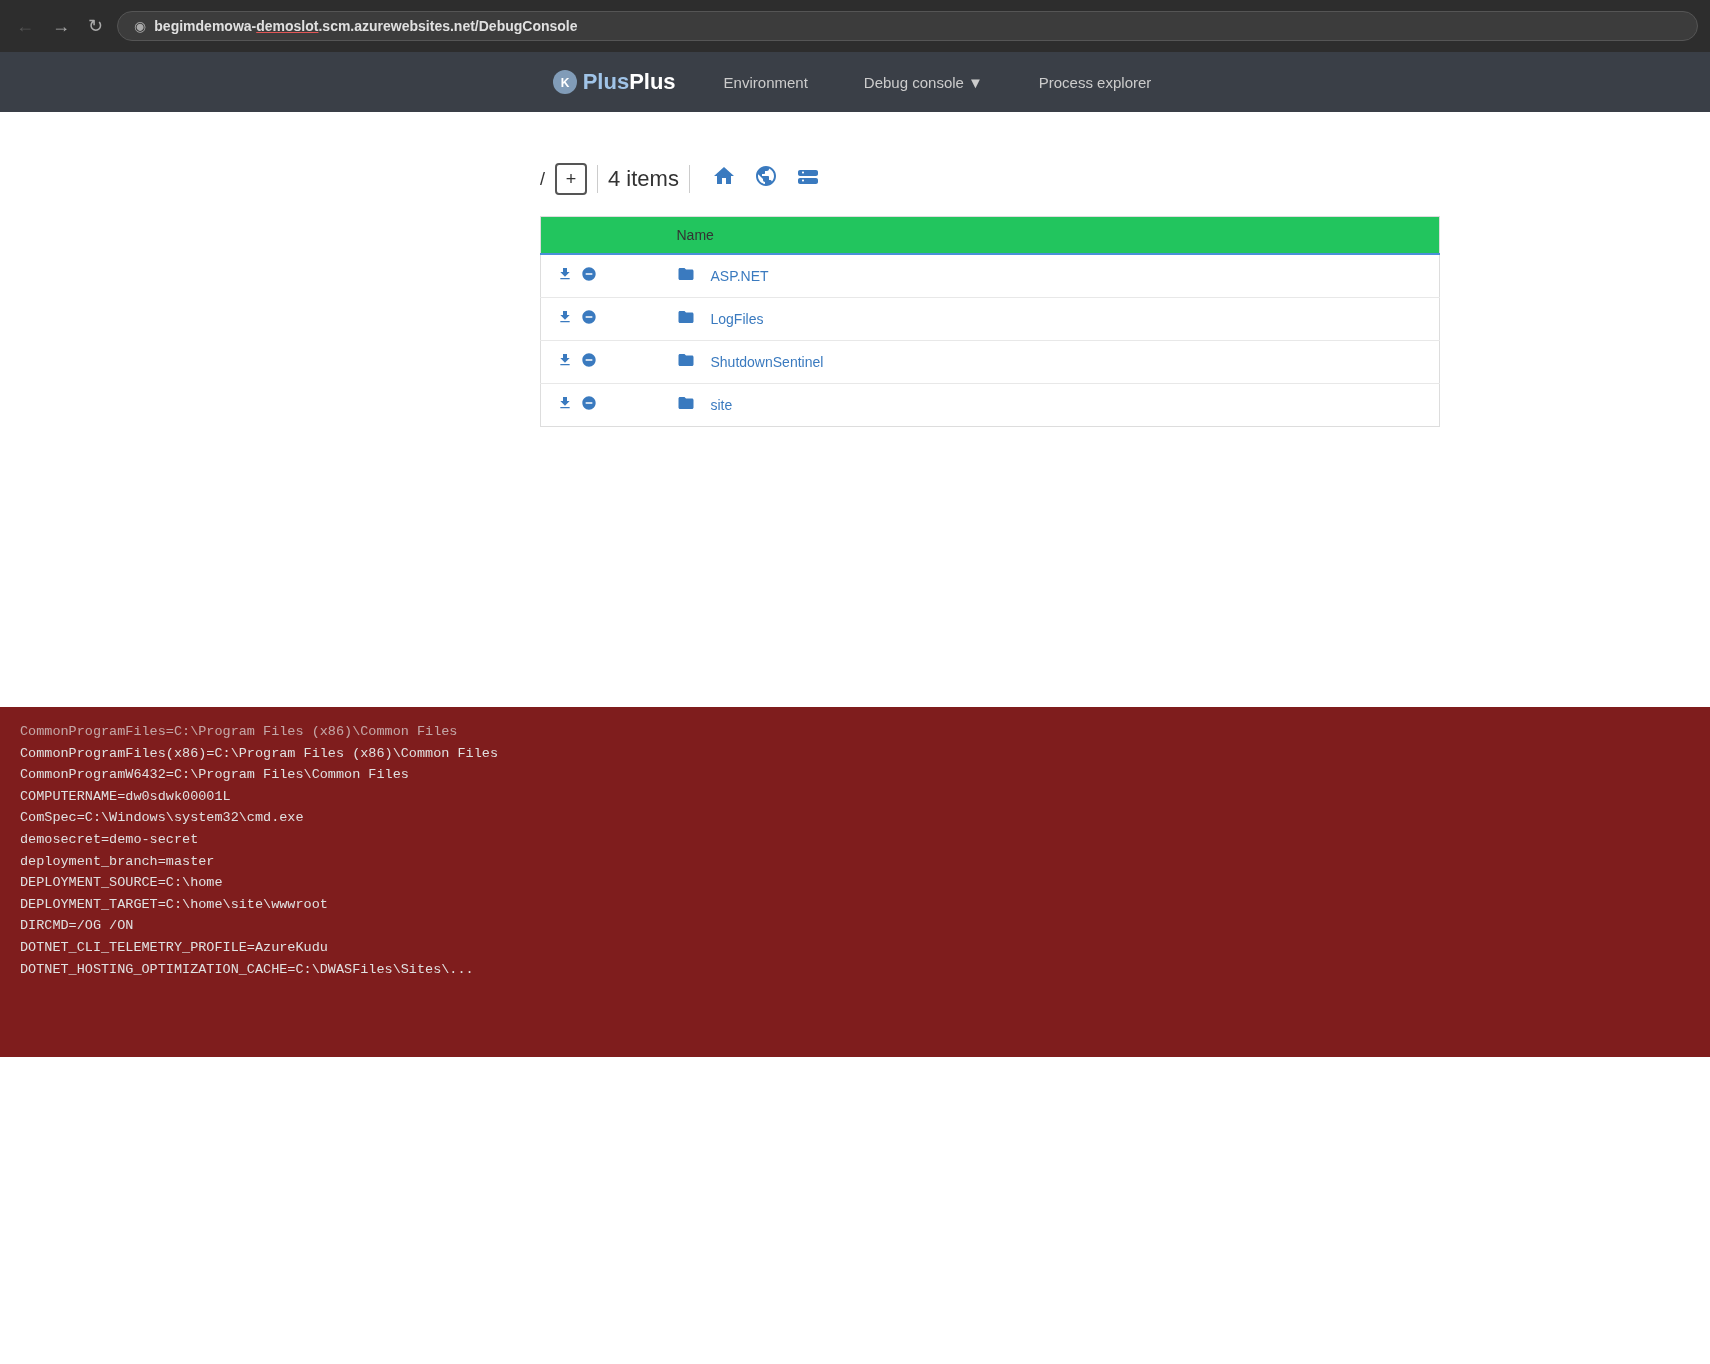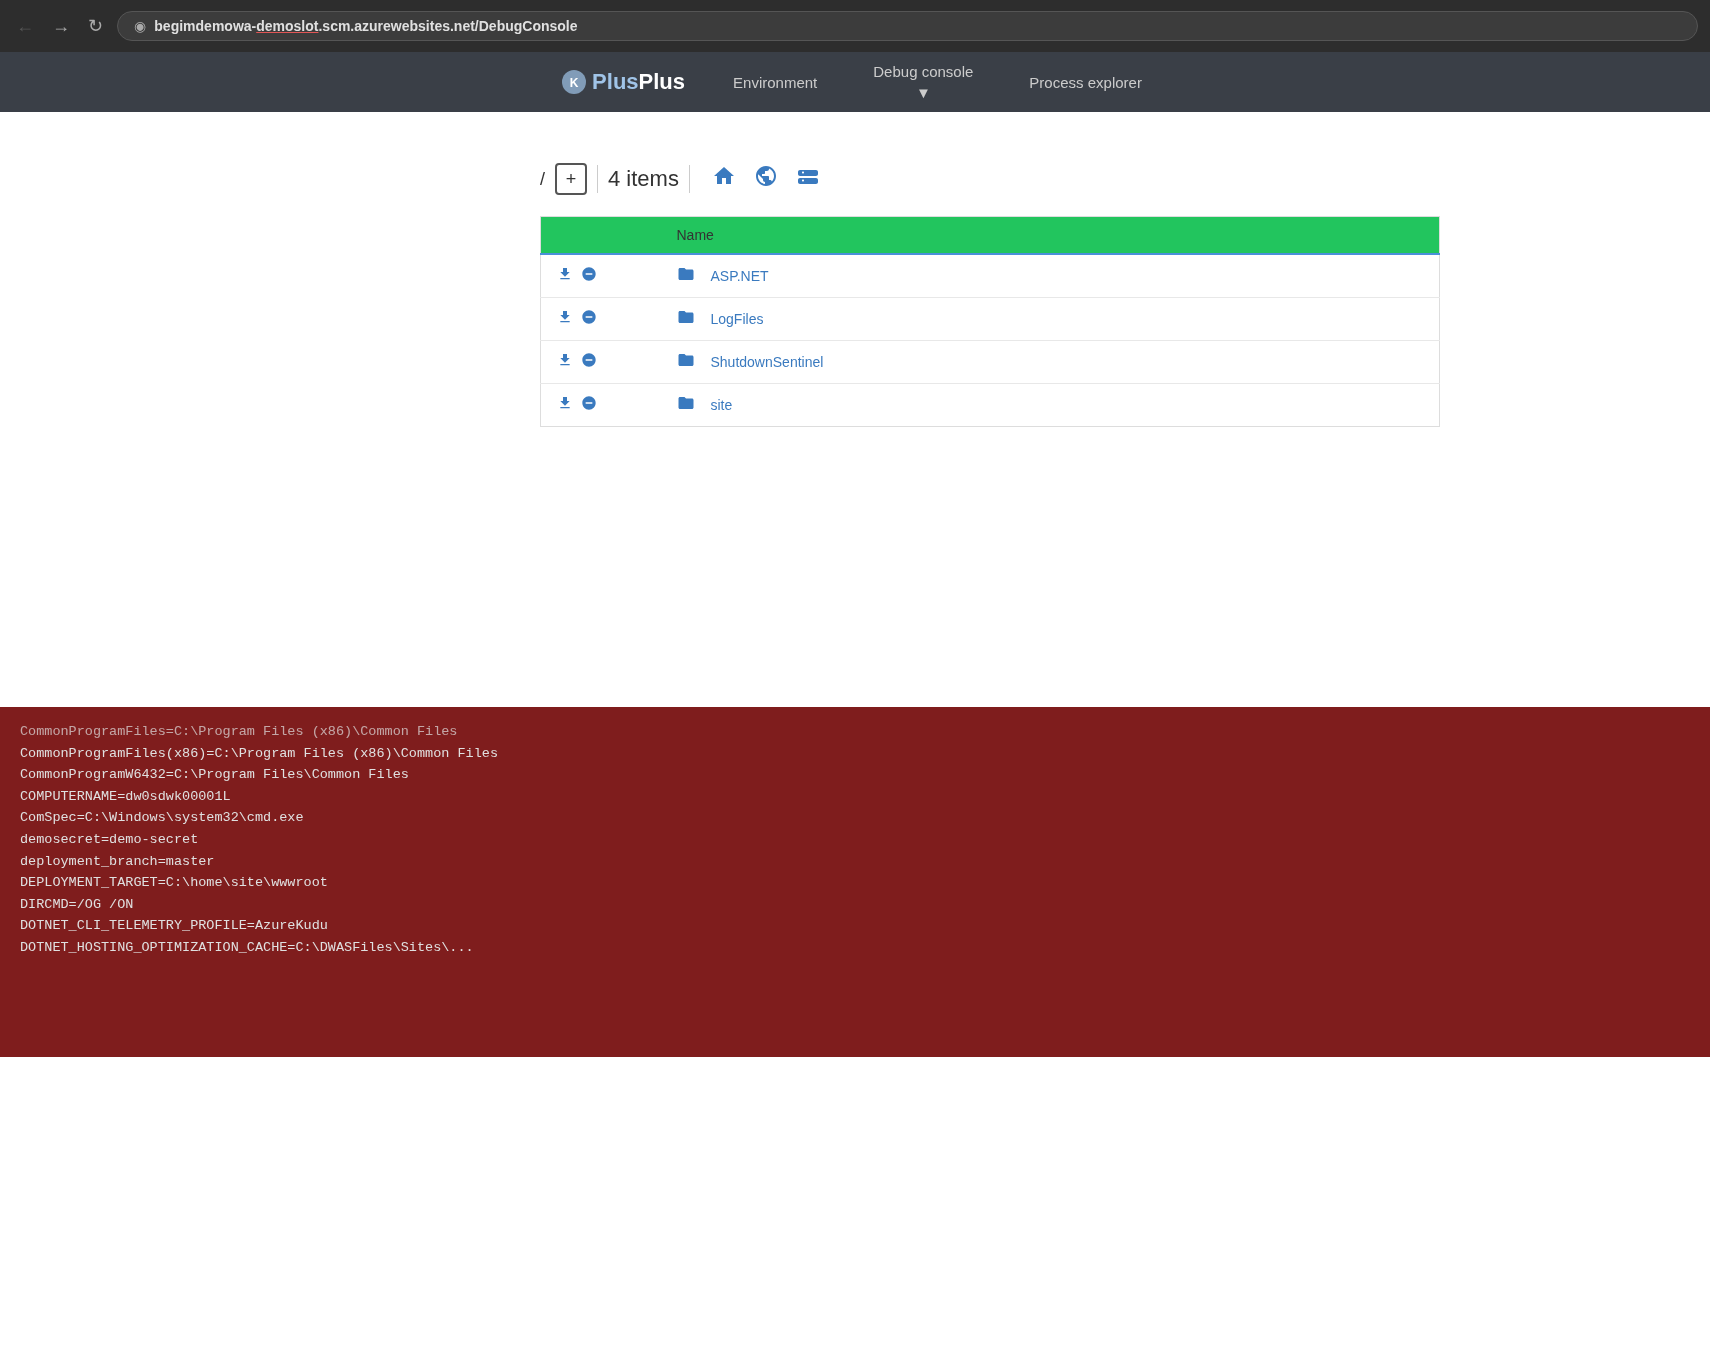--- a/index.html
+++ b/index.html
@@ -79,21 +79,20 @@
       color: #ccc;
       text-decoration: none;
       font-size: 15px;
       cursor: pointer;
       padding: 4px 8px;
     }
     .nav-link-with-arrow {
       display: flex;
       align-items: center;
       gap: 4px;
-      flex-direction: column;
     }
 
     
     .main-content {
       background: #fff;
       padding: 30px 0 0 0;
     }
 
     
     .file-explorer {
@@ -396,19 +395,20 @@
   </div>
 
   <div class="terminal-section" id="terminal-section">
   <span class="terminal-line" style="opacity: 0.7;">CommonProgramFiles=C:\Program Files (x86)\Common Files</span>
       <span class="terminal-line">CommonProgramFiles(x86)=C:\Program Files (x86)\Common Files</span>
       <span class="terminal-line">CommonProgramW6432=C:\Program Files\Common Files</span>
       <span class="terminal-line">COMPUTERNAME=dw0sdwk00001L</span>
       <span class="terminal-line">ComSpec=C:\Windows\system32\cmd.exe</span>
       <span class="terminal-line">demosecret=demo-secret</span>
       <span class="terminal-line">deployment_branch=master</span>
+      <span class="terminal-line">DEPLOYMENT_SOURCE=C:\home</span>
       <span class="terminal-line">DEPLOYMENT_TARGET=C:\home\site\wwwroot</span>
       <span class="terminal-line">DIRCMD=/OG /ON</span>
       <span class="terminal-line">DOTNET_CLI_TELEMETRY_PROFILE=AzureKudu</span>
       <span class="terminal-line">DOTNET_HOSTING_OPTIMIZATION_CACHE=C:\DWASFiles\Sites\...</span>
     </div>
 
 </div>
 
 </body></html>

